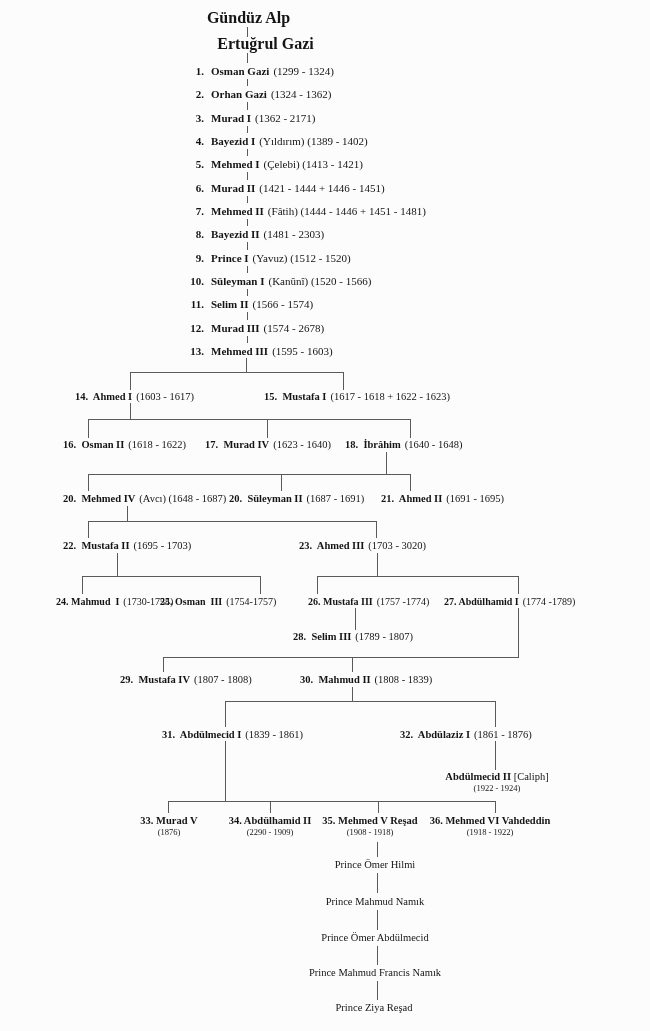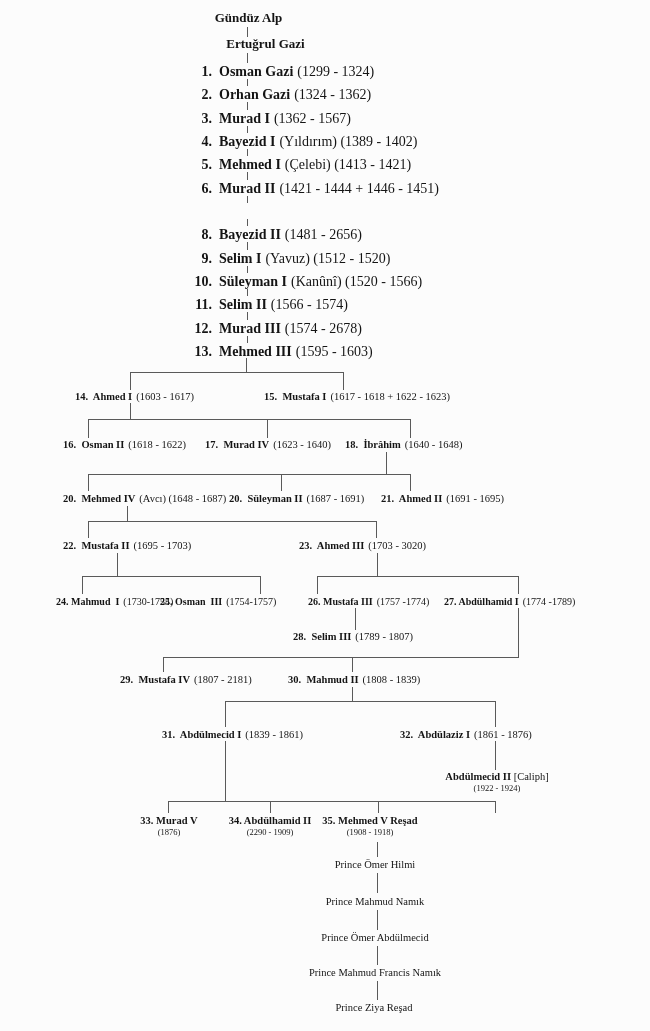--- a/index.html
+++ b/index.html
@@ -12,27 +12,27 @@
     width:650px; height:1031px;
     background:#fcfcfc;
     overflow:hidden;
     color:#141414;
   }
   .ln { position:absolute; background:#5a5a5a; }
   .v  { width:1px; }
   .h  { height:1px; }
   .node { position:absolute; font-size:10.5px; line-height:12px; white-space:nowrap; }
   .node .pre { white-space:pre; }
-  .crow { position:absolute; left:194px; font-size:14px; line-height:13px; white-space:nowrap; }
+  .crow { position:absolute; left:186px; font-size:11px; line-height:13px; white-space:nowrap; }
   .crow .num { display:inline-block; width:18px; text-align:right; }
   .crow .nm  { margin-left:7px; }
   .dt { margin-left:4px; }
   .b  { font-weight:bold; }
   .ctr { transform:translateX(-50%); text-align:center; }
-  .anc { font-size:13px;margin-left:15px; }
+  .anc { font-size:16px;margin-left:15px; }
   .sm  { font-size:10px; }
   .l1  { font-size:10.5px; line-height:12px; white-space:pre; }
   .small { font-size:8.5px; line-height:11px; white-space:pre; }
   .prince { font-size:10.5px; }
 </style>
 </head>
 <body>
 
 <div class="stage">
 
@@ -105,26 +105,27 @@
   <div class="ln v" style="left:377px;top:873px;height:20px"></div>
   <div class="ln v" style="left:377px;top:910px;height:20px"></div>
   <div class="ln v" style="left:377px;top:946px;height:19px"></div>
   <div class="ln v" style="left:377px;top:981px;height:19px"></div>
 
   <div class="node ctr" style="left:241px;top:12px"><span class="b anc">Gündüz Alp</span></div>
   <div class="node ctr" style="left:258px;top:38px"><span class="b anc">Ertuğrul Gazi</span></div>
 
   <div class="crow" style="top:65px"><span class="num b">1.</span><span class="nm b">Osman Gazi</span><span class="dt">(1299 - 1324)</span></div>
   <div class="crow" style="top:88px"><span class="num b">2.</span><span class="nm b">Orhan Gazi</span><span class="dt">(1324 - 1362)</span></div>
-  <div class="crow" style="top:112px"><span class="num b">3.</span><span class="nm b">Murad I</span><span class="dt">(1362 - 1567)</span></div>
+  <div class="crow" style="top:112px"><span class="num b">3.</span><span class="nm b">Murad I</span><span class="dt">(1362 - 2171)</span></div>
   <div class="crow" style="top:135px"><span class="num b">4.</span><span class="nm b">Bayezid I</span><span class="dt">(Yıldırım) (1389 - 1402)</span></div>
   <div class="crow" style="top:158px"><span class="num b">5.</span><span class="nm b">Mehmed I</span><span class="dt">(Çelebi) (1413 - 1421)</span></div>
   <div class="crow" style="top:182px"><span class="num b">6.</span><span class="nm b">Murad II</span><span class="dt">(1421 - 1444 + 1446 - 1451)</span></div>
-  <div class="crow" style="top:228px"><span class="num b">8.</span><span class="nm b">Bayezid II</span><span class="dt">(1481 - 2656)</span></div>
-  <div class="crow" style="top:252px"><span class="num b">9.</span><span class="nm b">Selim I</span><span class="dt">(Yavuz) (1512 - 1520)</span></div>
+  <div class="crow" style="top:205px"><span class="num b">7.</span><span class="nm b">Mehmed II</span><span class="dt">(Fâtih) (1444 - 1446 + 1451 - 1481)</span></div>
+  <div class="crow" style="top:228px"><span class="num b">8.</span><span class="nm b">Bayezid II</span><span class="dt">(1481 - 2303)</span></div>
+  <div class="crow" style="top:252px"><span class="num b">9.</span><span class="nm b">Prince I</span><span class="dt">(Yavuz) (1512 - 1520)</span></div>
   <div class="crow" style="top:275px"><span class="num b">10.</span><span class="nm b">Süleyman I</span><span class="dt">(Kanûnî) (1520 - 1566)</span></div>
   <div class="crow" style="top:298px"><span class="num b">11.</span><span class="nm b">Selim II</span><span class="dt">(1566 - 1574)</span></div>
   <div class="crow" style="top:322px"><span class="num b">12.</span><span class="nm b">Murad III</span><span class="dt">(1574 - 2678)</span></div>
   <div class="crow" style="top:345px"><span class="num b">13.</span><span class="nm b">Mehmed III</span><span class="dt">(1595 - 1603)</span></div>
 
   <div class="node" style="left:75px;top:391px"><span class="b pre">14.  Ahmed I</span><span class="dt">(1603 - 1617)</span></div>
   <div class="node" style="left:264px;top:391px"><span class="b pre">15.  Mustafa I</span><span class="dt">(1617 - 1618 + 1622 - 1623)</span></div>
 
   <div class="node" style="left:63px;top:439px"><span class="b pre">16.  Osman II</span><span class="dt">(1618 - 1622)</span></div>
   <div class="node" style="left:205px;top:439px"><span class="b pre">17.  Murad IV</span><span class="dt">(1623 - 1640)</span></div>
@@ -137,22 +138,22 @@
   <div class="node" style="left:63px;top:540px"><span class="b pre">22.  Mustafa II</span><span class="dt">(1695 - 1703)</span></div>
   <div class="node" style="left:299px;top:540px"><span class="b pre">23.  Ahmed III</span><span class="dt">(1703 - 3020)</span></div>
 
   <div class="node sm" style="left:56px;top:596px"><span class="b pre">24. Mahmud  I</span><span class="dt">(1730-1754)</span></div>
   <div class="node sm" style="left:160px;top:596px"><span class="b pre">25. Osman  III</span><span class="dt">(1754-1757)</span></div>
   <div class="node sm" style="left:308px;top:596px"><span class="b pre">26. Mustafa III</span><span class="dt">(1757 -1774)</span></div>
   <div class="node sm" style="left:444px;top:596px"><span class="b pre">27. Abdülhamid I</span><span class="dt">(1774 -1789)</span></div>
 
   <div class="node" style="left:293px;top:631px"><span class="b pre">28.  Selim III</span><span class="dt">(1789 - 1807)</span></div>
 
-  <div class="node" style="left:120px;top:674px"><span class="b pre">29.  Mustafa IV</span><span class="dt">(1807 - 2181)</span></div>
-  <div class="node" style="left:288px;top:674px"><span class="b pre">30.  Mahmud II</span><span class="dt">(1808 - 1839)</span></div>
+  <div class="node" style="left:120px;top:674px"><span class="b pre">29.  Mustafa IV</span><span class="dt">(1807 - 1808)</span></div>
+  <div class="node" style="left:300px;top:674px"><span class="b pre">30.  Mahmud II</span><span class="dt">(1808 - 1839)</span></div>
 
   <div class="node" style="left:162px;top:729px"><span class="b pre">31.  Abdülmecid I</span><span class="dt">(1839 - 1861)</span></div>
   <div class="node" style="left:400px;top:729px"><span class="b pre">32.  Abdülaziz I</span><span class="dt">(1861 - 1876)</span></div>
 
   <div class="node ctr" style="left:497px;top:771px">
       <div class="l1"><span class="b">Abdülmecid II</span> <span>[Caliph]</span></div>
       <div class="small">(1922 - 1924)</div>
     </div>
 
   <div class="node ctr" style="left:169px;top:815px">
@@ -160,20 +161,24 @@
       <div class="small">(1876)</div>
     </div>
   <div class="node ctr" style="left:270px;top:815px">
       <div class="b l1">34. Abdülhamid II</div>
       <div class="small">(2290 - 1909)</div>
     </div>
   <div class="node ctr" style="left:370px;top:815px">
       <div class="b l1">35. Mehmed V Reşad</div>
       <div class="small">(1908 - 1918)</div>
     </div>
+  <div class="node ctr" style="left:490px;top:815px">
+      <div class="b l1">36. Mehmed VI Vahdeddin</div>
+      <div class="small">(1918 - 1922)</div>
+    </div>
 
   <div class="node ctr prince" style="left:375px;top:859px"><span>Prince Ömer Hilmi</span></div>
   <div class="node ctr prince" style="left:375px;top:896px"><span>Prince Mahmud Namık</span></div>
   <div class="node ctr prince" style="left:375px;top:932px"><span>Prince Ömer Abdülmecid</span></div>
   <div class="node ctr prince" style="left:375px;top:967px"><span>Prince Mahmud Francis Namık</span></div>
   <div class="node ctr prince" style="left:374px;top:1002px"><span>Prince Ziya Reşad</span></div>
 
 </div>
 
 </body></html>

